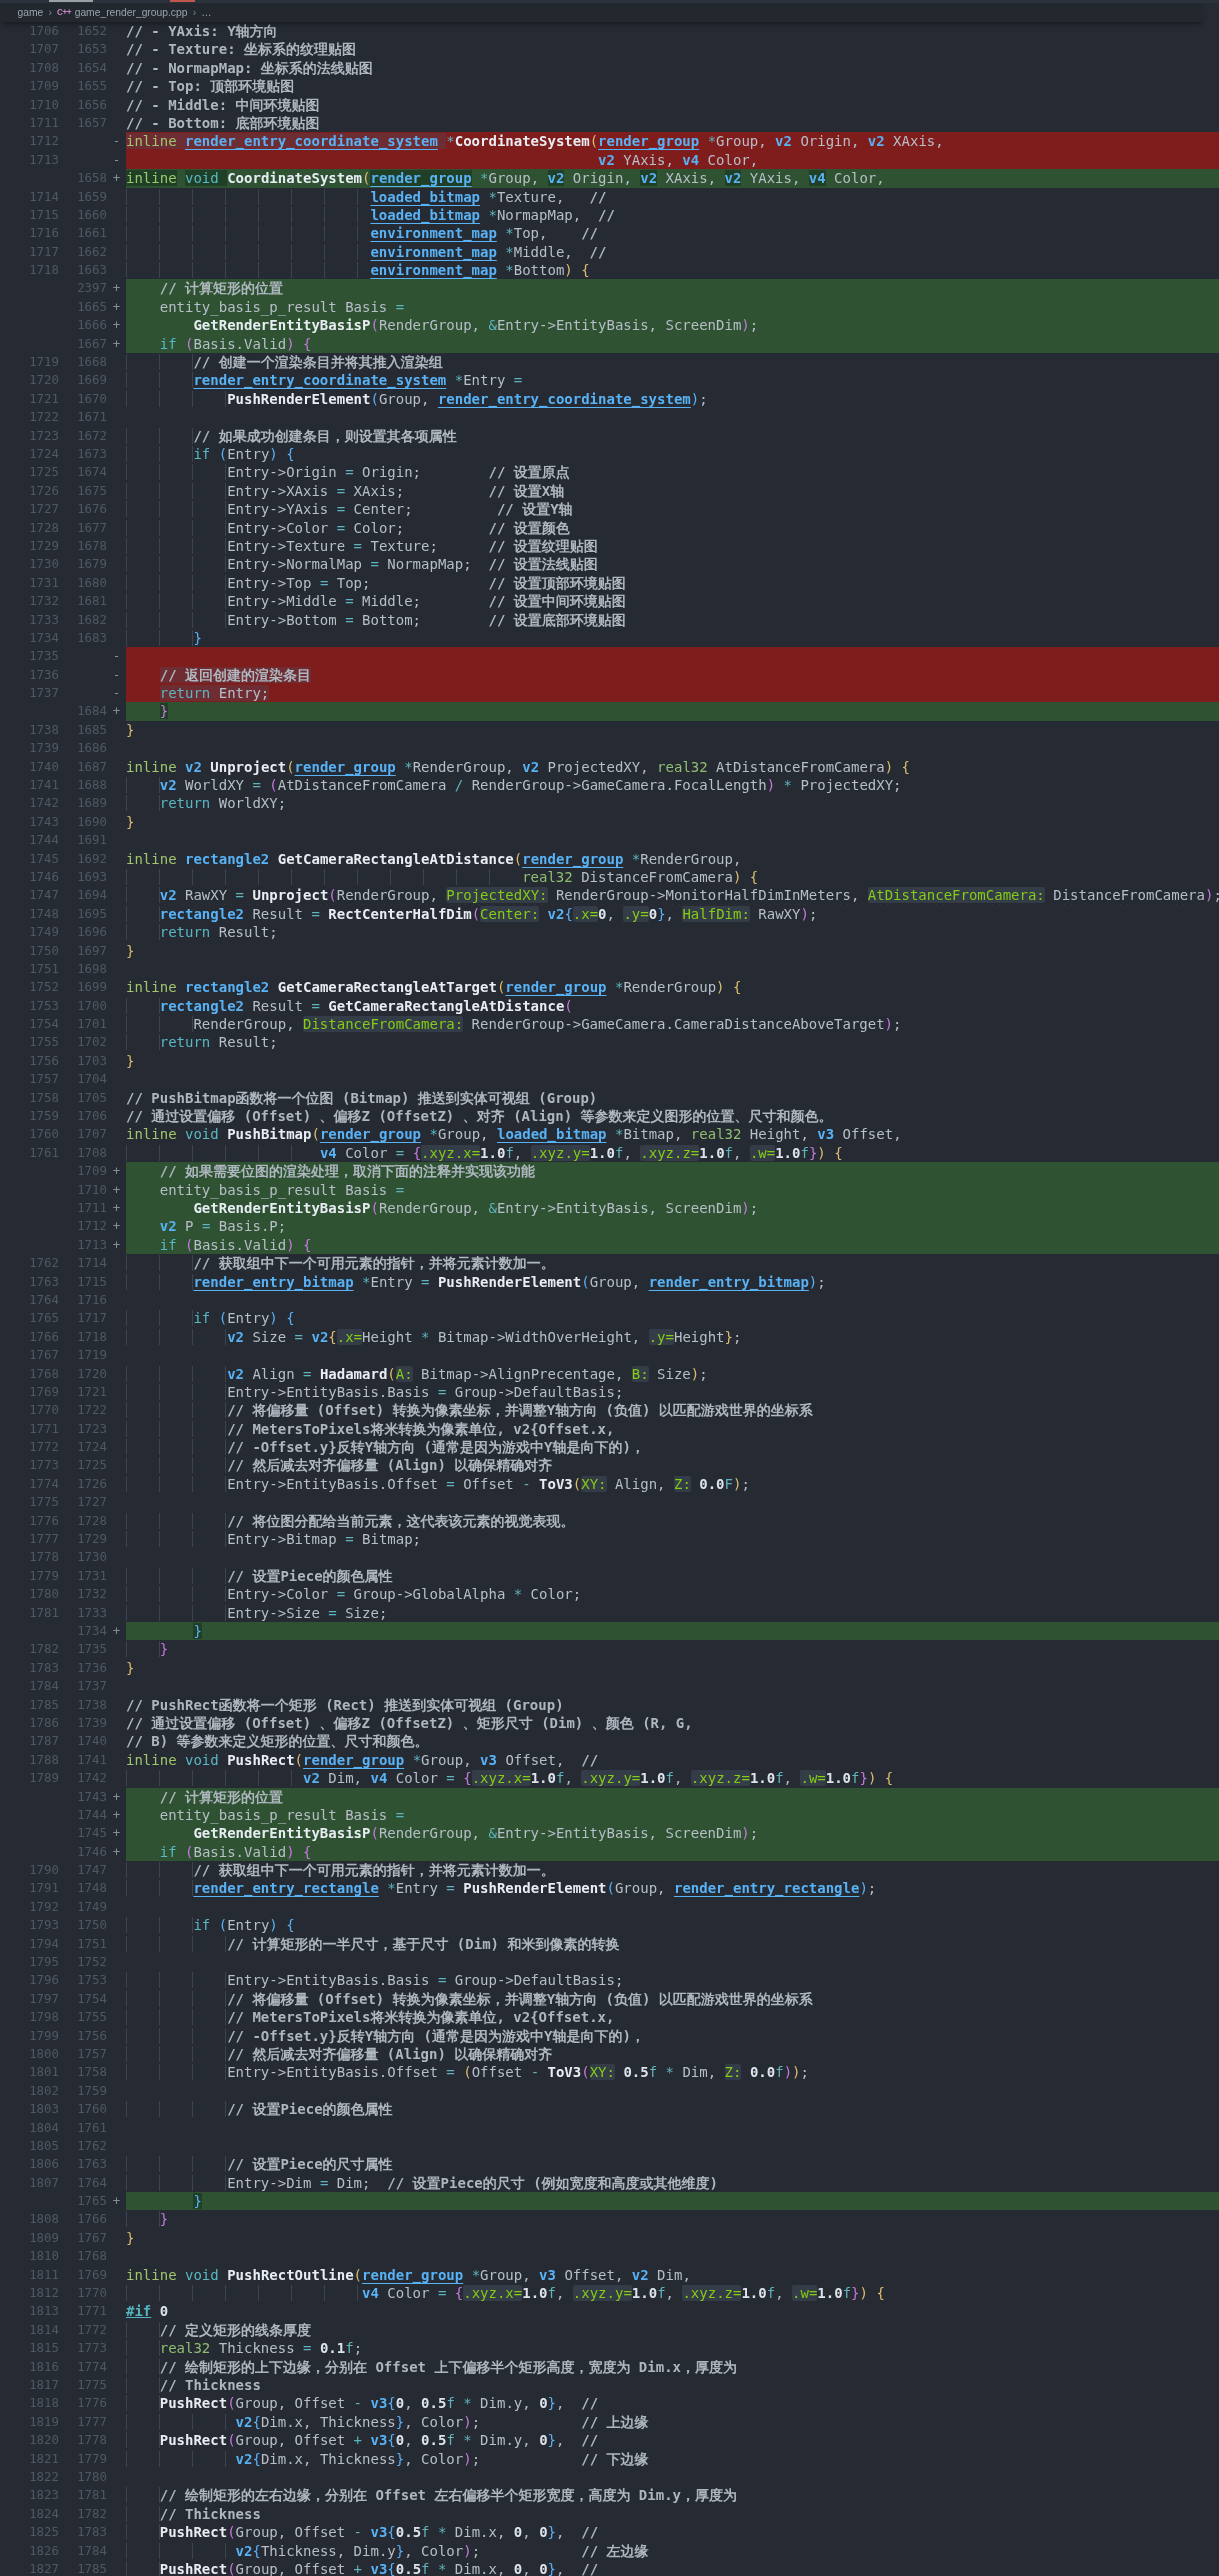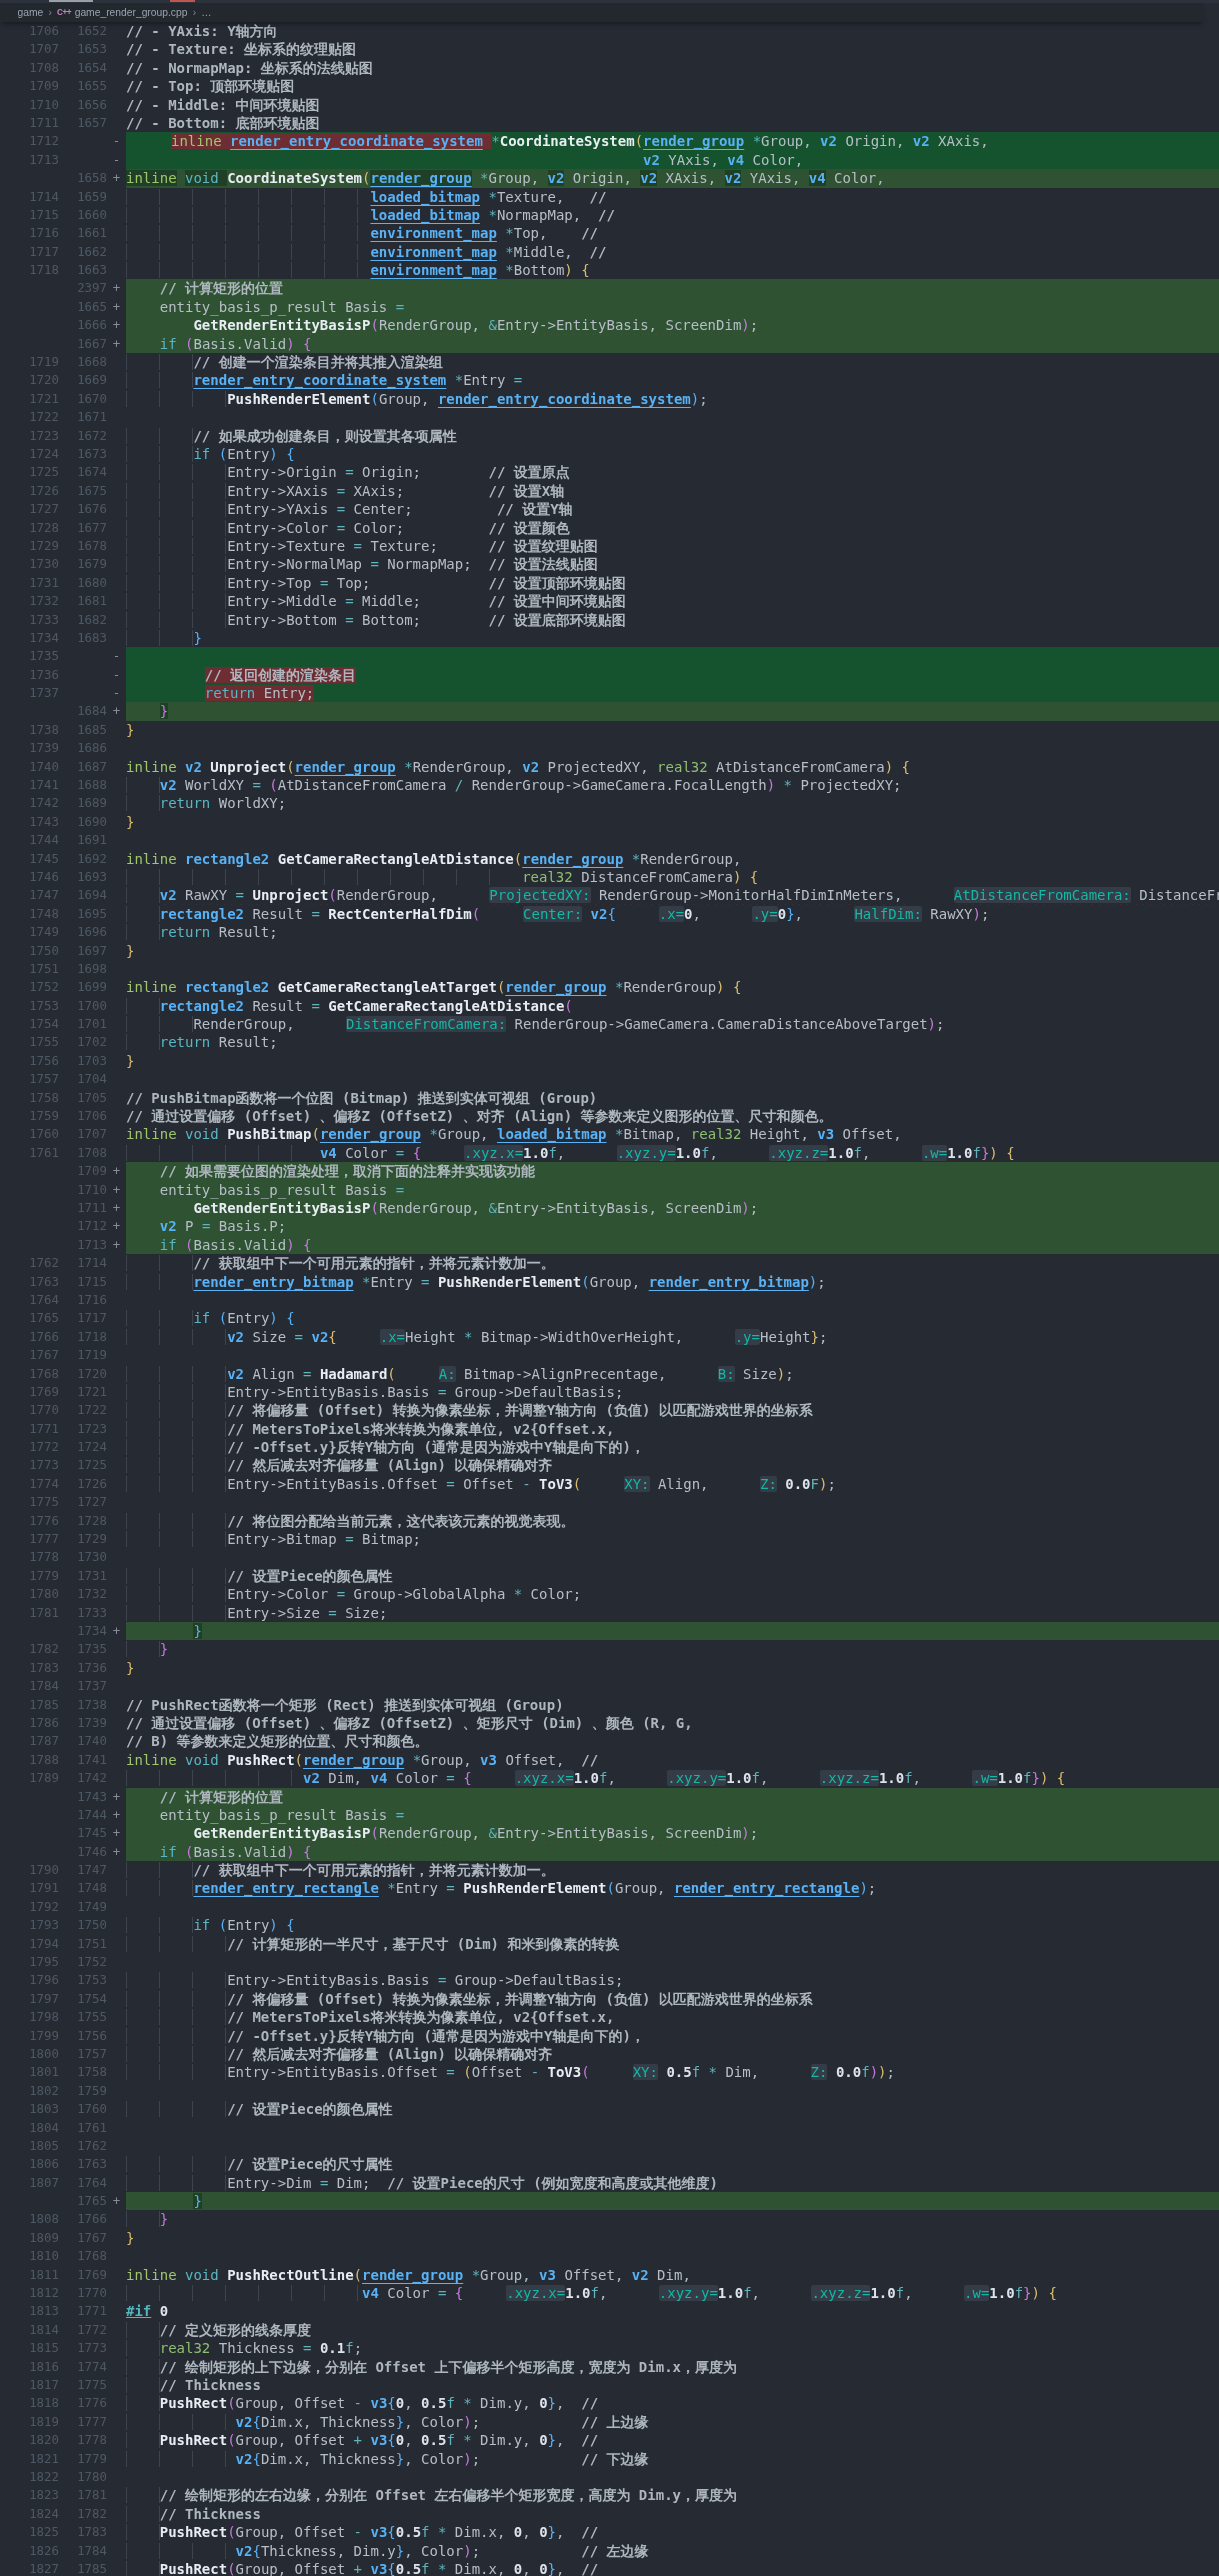--- a/index.html
+++ b/index.html
@@ -15,40 +15,40 @@
   .breadcrumb .sep{margin:0 5.2px;color:#7d858f;}
   .cpp-badge{color:#c586c0;font-weight:bold;font-size:8.2px;margin-right:3.6px;letter-spacing:-0.5px;}
   .code{position:absolute;left:0;top:22px;width:1220px;height:3789px;overflow:hidden;font-size:14px;}
   .row{display:flex;height:18.4px;line-height:18.4px;white-space:pre;}
   .ln{display:inline-block;text-align:right;color:#4e5864;font-size:12.4px;flex:none;}
   .ln.old{width:59px;}
   .ln.new{width:48px;}
   .mk{display:inline-block;width:19px;text-align:center;color:#848d98;font-size:12.4px;flex:none;}
   .ct{flex:1;white-space:pre;color:#b7bec8;overflow:hidden;}
   .row-add .ct{background:#2f5233;}
-  .row-del .ct{background:#14532d;padding-left:45px;}
+  .row-del .ct{background:#7f1d1d;}
   .row-add .wd{background:#1f4026;}
   .row-del .wd{background:#6e2d32;}
   .w{background:repeating-linear-gradient(90deg,#3d4450 0,#3d4450 1px,transparent 1px,transparent 33px);}
   .row-del .w,.row-add .w{background:none;}
   .k{color:#59b7c3;}
   .i{color:#9fc66d;}
   .t{color:#58b2f5;font-weight:bold;}
   .tu{color:#58b2f5;font-weight:bold;text-decoration-line:underline;text-decoration-thickness:1px;text-underline-offset:2.6px;}
   .g{color:#8fbf71;}
   .f{color:#e8edf3;font-weight:bold;}
   .d{color:#b7bec8;}
   .o{color:#5fb4be;}
   .n{color:#dde3ec;font-weight:bold;}
   .c{color:#aeb6bf;font-weight:bold;}
   .p{color:#52b5c0;font-weight:bold;text-decoration:underline;}
   .y{color:#dcbd6f;}
   .m2{color:#c678dd;}
   .b{color:#5ab0f6;}
-  .h{background:#343c47;color:#14b8a6;border-radius:2.1px;margin-left:43px;}
+  .h{background:#343c47;color:#84cc16;border-radius:2.1px;}
   .sq{text-decoration-line:underline;text-decoration-style:wavy;text-decoration-color:#e8483c;
       text-decoration-thickness:1px;text-underline-offset:4.1px;text-decoration-skip-ink:none;}
 </style>
 </head>
 <body>
 
 <div class="screen">
   <div class="tabstrip">
     <div class="tabfrag1"></div>
     <div class="tabfrag2"></div>

